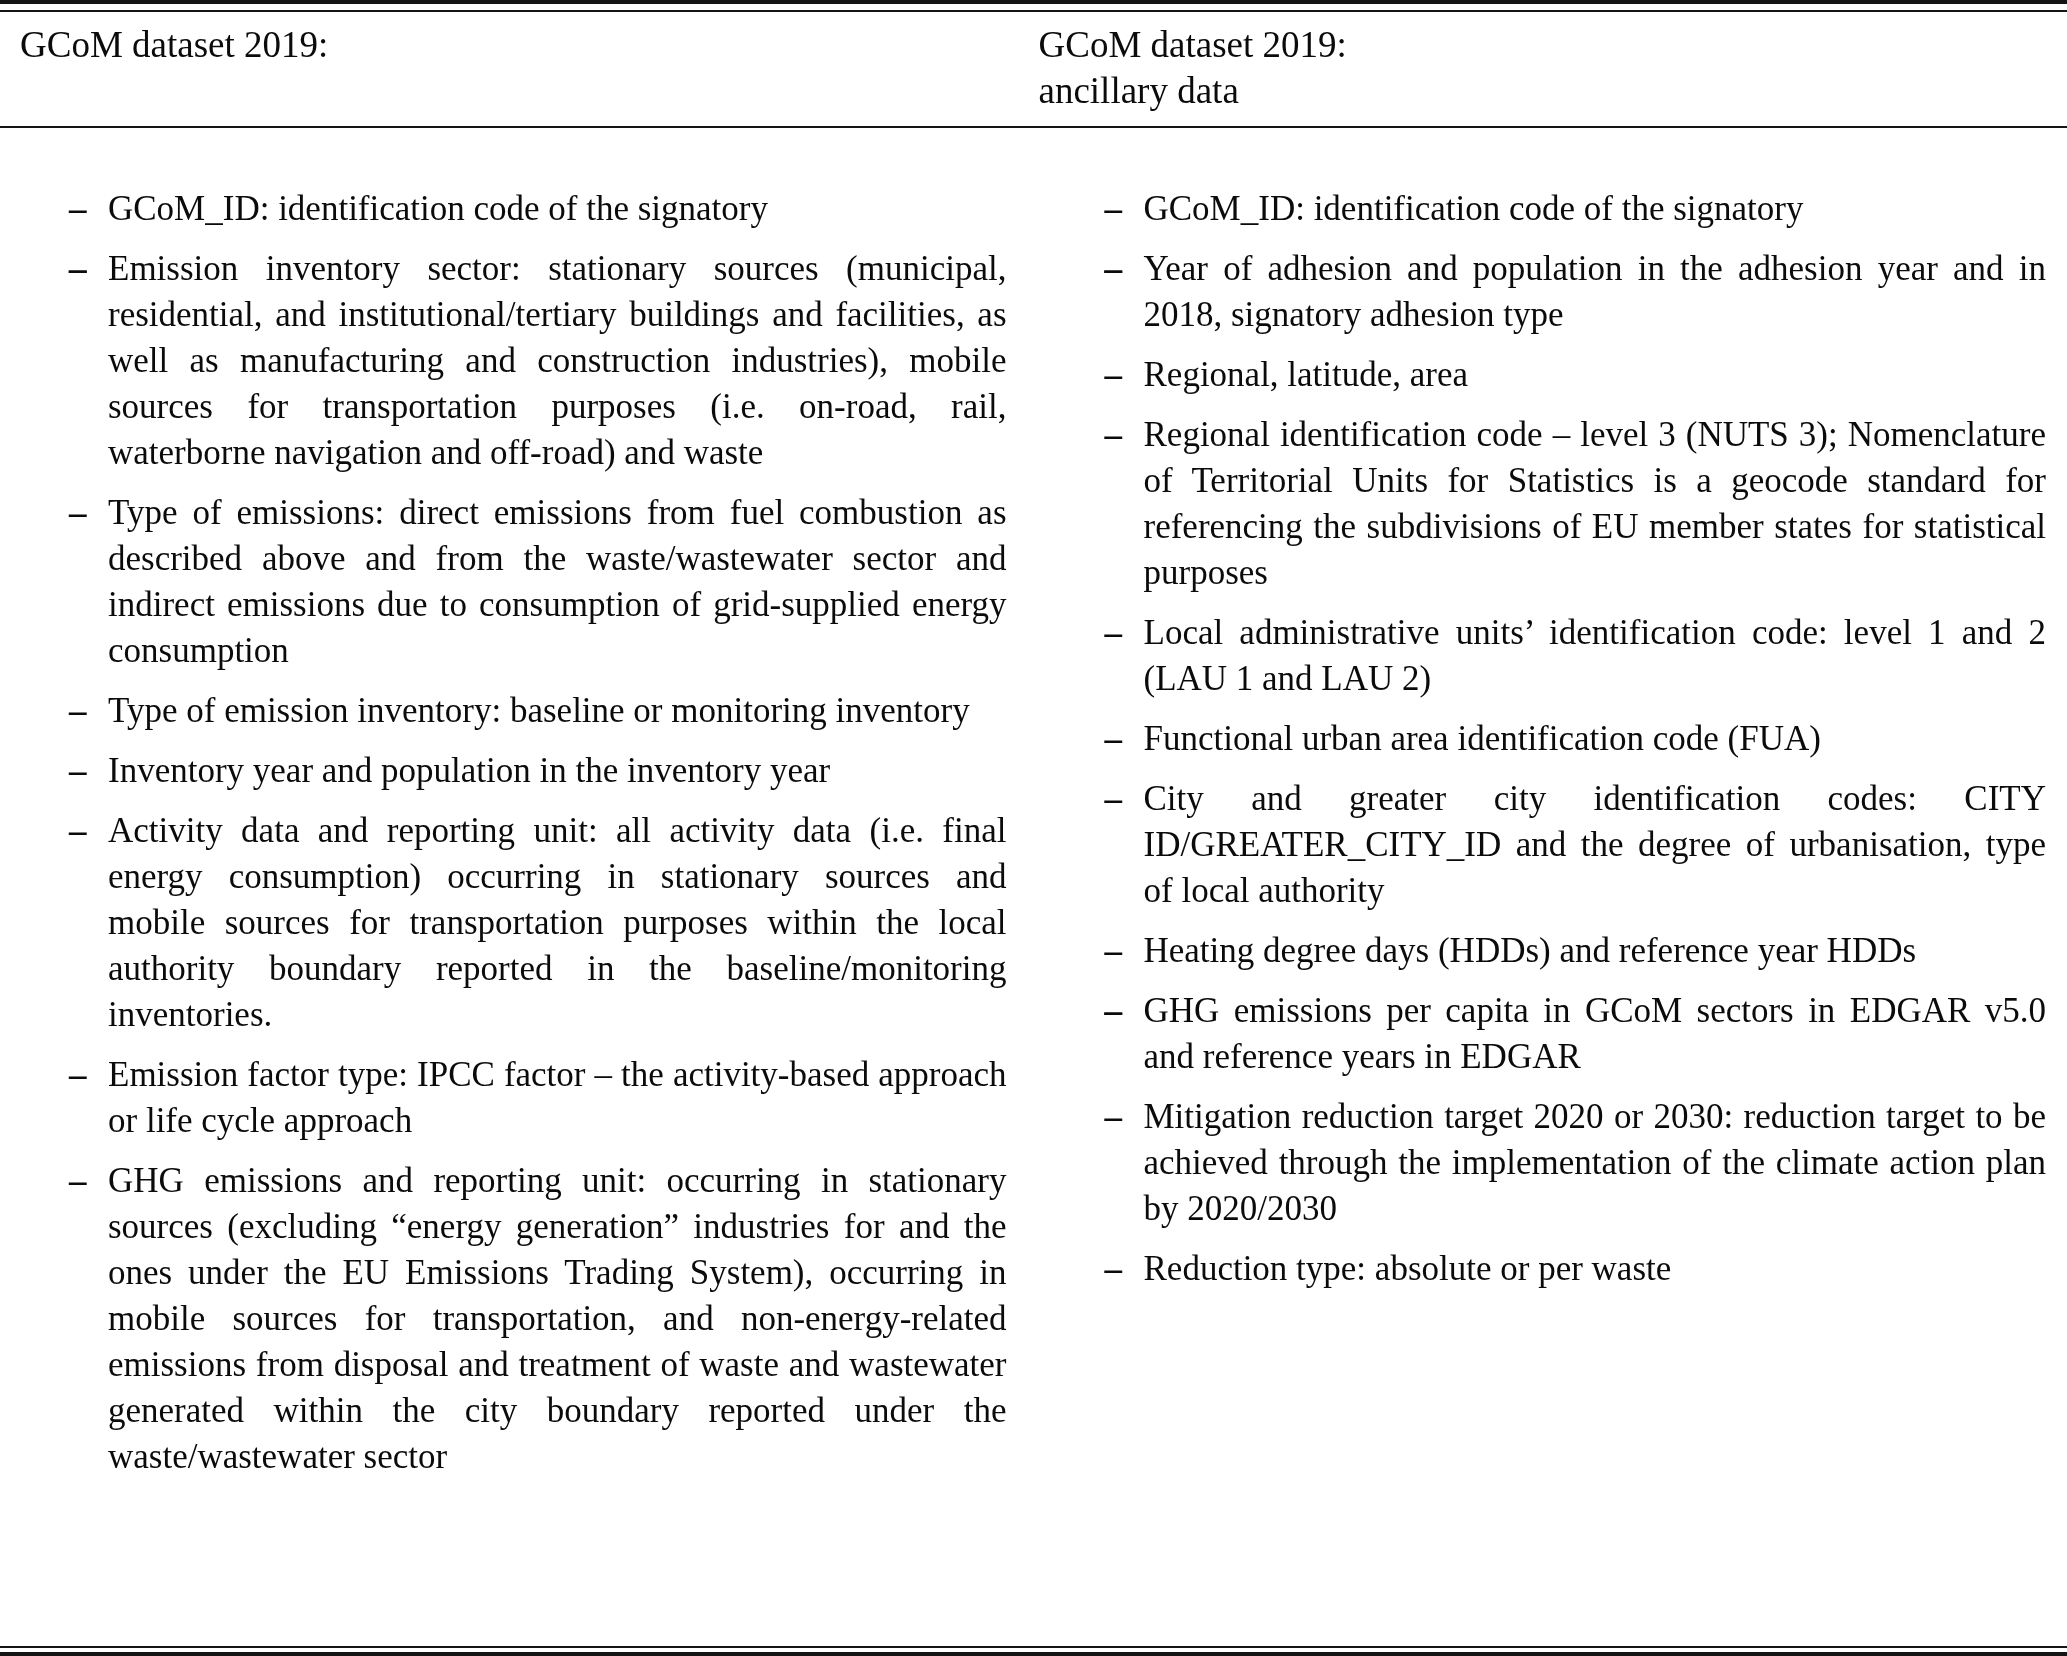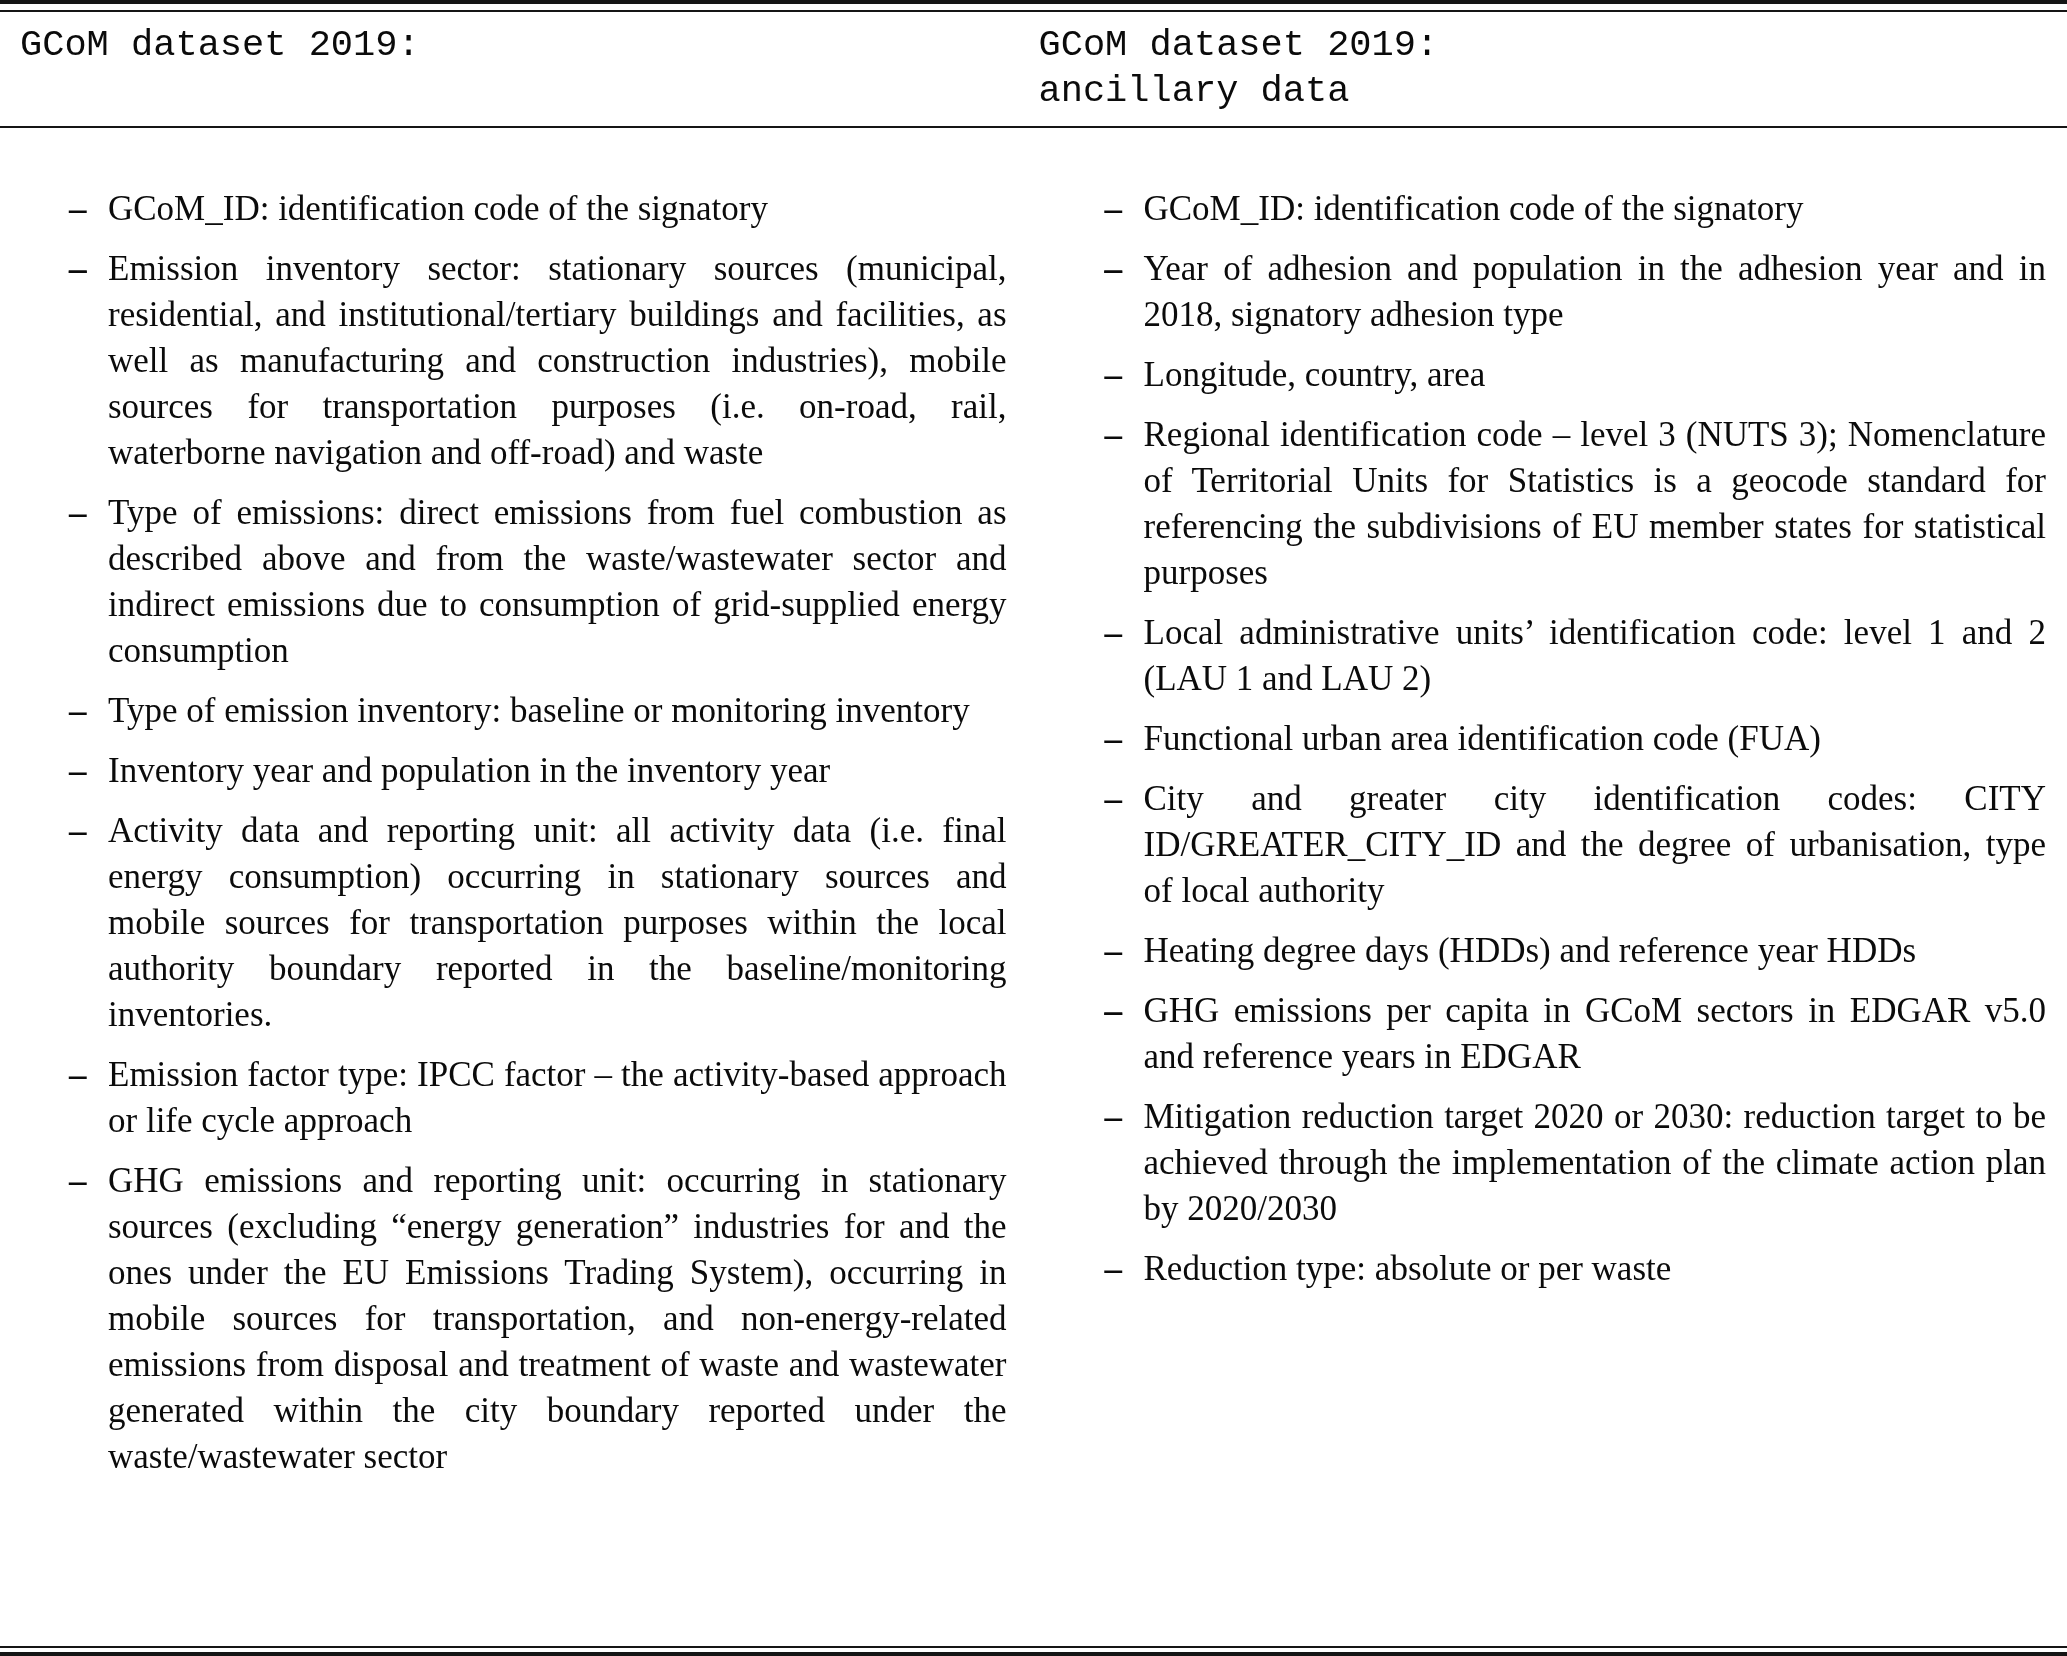--- a/index.html
+++ b/index.html
@@ -32,21 +32,21 @@
     height:10px;
     border-top:2px solid var(--rule);
     border-bottom:4px solid var(--rule);
     margin-top:auto;
   }
   .header-row{
     flex:none;
     display:grid;grid-template-columns:1fr 1fr;
     padding:10px 14px 12px 0;
     border-bottom:2px solid var(--rule);
-    font-size:37px;line-height:46px;font-family:Liberation Mono, monospace;
+    font-size:37px;line-height:46px;
   }
   .hcell{box-sizing:border-box;}
   .hcell.left{padding-left:20px;}
   .hcell.right{padding-left:12px;}
   .body-row{
     flex:1 1 auto;overflow:hidden;
     display:grid;grid-template-columns:1fr 1fr;
     padding-top:58px;
   }
   .bcell{box-sizing:border-box;}
@@ -147,21 +147,21 @@
             <span class="marker">–</span>
           </li>
 
           <li class="item">
             <span class="marker">–</span>
             <span class="item-text">Year of adhesion and population in the adhesion year and in 2018, signatory adhesion type</span>
           </li>
 
           <li class="item">
             <span class="marker">–</span>
-            <span class="item-text">Longitude, country, area</span>
+            <span class="item-text">Regional, latitude, area</span>
           </li>
 
           <li class="item">
             <span class="marker">–</span>
             <span class="item-text">Regional identification code – level 3 (NUTS 3); Nomenclature of Territorial Units for Statistics is a geocode standard for referencing the subdivisions of EU member states for statistical purposes</span>
           </li>
 
           <li class="item">
             <span class="marker">–</span>
             <span class="item-text">Local administrative units’ identification code: level 1 and 2 (LAU 1 and LAU 2)</span>

